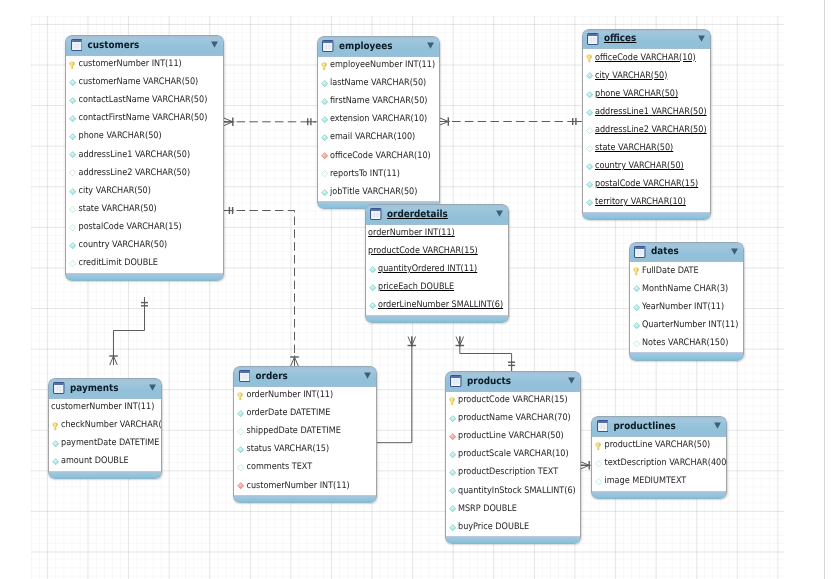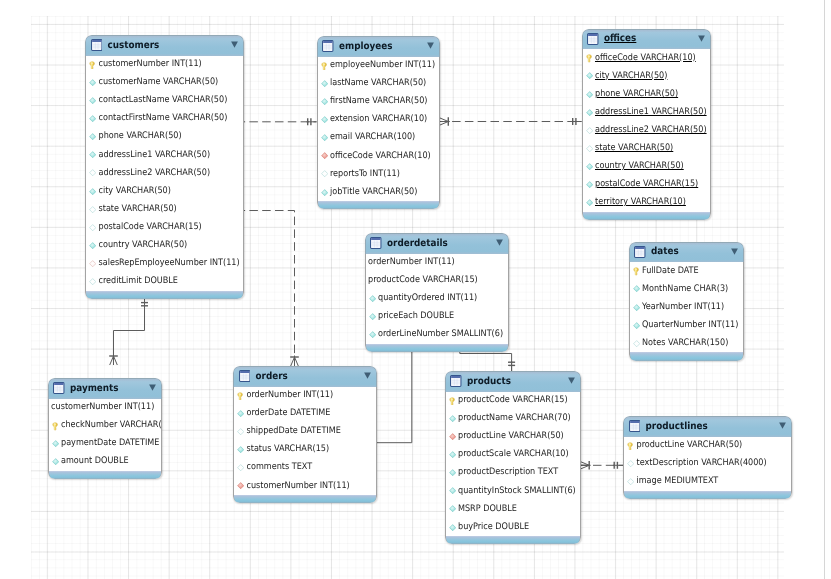--- a/index.html
+++ b/index.html
@@ -121,21 +121,21 @@
         <line x1="580.20" y1="465.30" x2="589.20" y2="465.30" stroke="#5c5c5c" stroke-width="1"></line>
         <line x1="580.20" y1="469.10" x2="589.20" y2="465.30" stroke="#5c5c5c" stroke-width="1"></line>
         <line x1="589.20" y1="469.60" x2="589.20" y2="461.00" stroke="#5c5c5c" stroke-width="1.4"></line>
         <line x1="580.20" y1="465.30" x2="590.70" y2="465.30" stroke="#5c5c5c" stroke-width="1"></line>
         <line x1="623.00" y1="465.30" x2="613.00" y2="465.30" stroke="#5c5c5c" stroke-width="1"></line>
         <line x1="617.40" y1="461.80" x2="617.40" y2="468.80" stroke="#5c5c5c" stroke-width="1.4"></line>
         <line x1="614.20" y1="461.80" x2="614.20" y2="468.80" stroke="#5c5c5c" stroke-width="1.4"></line>
       </g>
     </svg>
   <div id="tables">
-      <div class="tbl" style="left: 65px; top: 35px; width: 158.5px; margin-left: 20px;">
+      <div class="tbl" style="left: 65px; top: 35px; width: 158.5px;">
         <div class="tbl-inner">
           <div class="tbl-hdr">
             <span><svg class="icn" width="11.5" height="12" viewBox="0 0 23 24">
                 <rect x="1.1" y="1.1" width="20.8" height="21.8" rx="1.8" fill="#f5f7fd" stroke="#35558c" stroke-width="2.1"></rect>
                 <rect x="2.3" y="2.3" width="18.4" height="3.4" fill="#3a56a0"></rect>
                 <rect x="3.4" y="7.2" width="16.2" height="13.4" fill="#f2f5fc"></rect>
                 <g stroke="#ccd9ec" stroke-width="0.85">
                   <line x1="3.4" y1="11.6" x2="19.6" y2="11.6"></line>
                   <line x1="3.4" y1="16" x2="19.6" y2="16"></line>
                   <line x1="8.8" y1="7.2" x2="8.8" y2="20.6"></line>
@@ -275,32 +275,20 @@
               <span class="ico"><svg class="icn" width="7.4" height="7.4" viewBox="0 0 20 20">
                   <defs>
                     <radialGradient id="dg10" cx="0.42" cy="0.38" r="0.62">
                       <stop offset="0" stop-color="#dff8f6"></stop>
                       <stop offset="1" stop-color="#8bdcd8"></stop>
                     </radialGradient>
                   </defs>
                   <path d="M10 1.6 L18.4 10 L10 18.4 L1.6 10 Z" fill="url(#dg10)" stroke="#63c0bd" stroke-width="1.35" stroke-linejoin="round"></path>
                 </svg></span>
               <span class="fldname">country VARCHAR(50)</span>
-            </div>
-            <div class="fld">
-              <span class="ico"><svg class="icn" width="7.4" height="7.4" viewBox="0 0 20 20">
-                  <defs>
-                    <radialGradient id="dg11" cx="0.42" cy="0.38" r="0.62">
-                      <stop offset="0" stop-color="#ffffff"></stop>
-                      <stop offset="1" stop-color="#fdf3f2"></stop>
-                    </radialGradient>
-                  </defs>
-                  <path d="M10 1.6 L18.4 10 L10 18.4 L1.6 10 Z" fill="url(#dg11)" stroke="#d9a8a2" stroke-width="1.35" stroke-linejoin="round"></path>
-                </svg></span>
-              <span class="fldname">salesRepEmployeeNumber INT(11)</span>
             </div>
             <div class="fld">
               <span class="ico"><svg class="icn" width="7.4" height="7.4" viewBox="0 0 20 20">
                   <defs>
                     <radialGradient id="dg12" cx="0.42" cy="0.38" r="0.62">
                       <stop offset="0" stop-color="#ffffff"></stop>
                       <stop offset="1" stop-color="#fbfefe"></stop>
                     </radialGradient>
                   </defs>
                   <path d="M10 1.6 L18.4 10 L10 18.4 L1.6 10 Z" fill="url(#dg12)" stroke="#9ccfcd" stroke-width="1.35" stroke-linejoin="round"></path>
@@ -562,21 +550,21 @@
                     </radialGradient>
                   </defs>
                   <path d="M10 1.6 L18.4 10 L10 18.4 L1.6 10 Z" fill="url(#dg27)" stroke="#63c0bd" stroke-width="1.35" stroke-linejoin="round"></path>
                 </svg></span>
               <span class="fldname">territory VARCHAR(10)</span>
             </div>
           </div>
           <div class="tbl-foot"></div>
         </div>
       </div>
-      <div class="tbl" style="left: 364.5px; top: 233px; width: 144.5px;">
+      <div class="tbl" style="left: 364.5px; top: 204px; width: 144.5px; text-decoration: underline;">
         <div class="tbl-inner">
           <div class="tbl-hdr">
             <span><svg class="icn" width="11.5" height="12" viewBox="0 0 23 24">
                 <rect x="1.1" y="1.1" width="20.8" height="21.8" rx="1.8" fill="#f5f7fd" stroke="#35558c" stroke-width="2.1"></rect>
                 <rect x="2.3" y="2.3" width="18.4" height="3.4" fill="#3a56a0"></rect>
                 <rect x="3.4" y="7.2" width="16.2" height="13.4" fill="#f2f5fc"></rect>
                 <g stroke="#ccd9ec" stroke-width="0.85">
                   <line x1="3.4" y1="11.6" x2="19.6" y2="11.6"></line>
                   <line x1="3.4" y1="16" x2="19.6" y2="16"></line>
                   <line x1="8.8" y1="7.2" x2="8.8" y2="20.6"></line>
@@ -1003,21 +991,21 @@
                     </radialGradient>
                   </defs>
                   <path d="M10 1.6 L18.4 10 L10 18.4 L1.6 10 Z" fill="url(#dg52)" stroke="#63c0bd" stroke-width="1.35" stroke-linejoin="round"></path>
                 </svg></span>
               <span class="fldname">buyPrice DOUBLE</span>
             </div>
           </div>
           <div class="tbl-foot"></div>
         </div>
       </div>
-      <div class="tbl" style="left: 623px; top: 416px; width: 169px;">
+      <div class="tbl" style="left: 591px; top: 416px; width: 136px;">
         <div class="tbl-inner">
           <div class="tbl-hdr">
             <span><svg class="icn" width="11.5" height="12" viewBox="0 0 23 24">
                 <rect x="1.1" y="1.1" width="20.8" height="21.8" rx="1.8" fill="#f5f7fd" stroke="#35558c" stroke-width="2.1"></rect>
                 <rect x="2.3" y="2.3" width="18.4" height="3.4" fill="#3a56a0"></rect>
                 <rect x="3.4" y="7.2" width="16.2" height="13.4" fill="#f2f5fc"></rect>
                 <g stroke="#ccd9ec" stroke-width="0.85">
                   <line x1="3.4" y1="11.6" x2="19.6" y2="11.6"></line>
                   <line x1="3.4" y1="16" x2="19.6" y2="16"></line>
                   <line x1="8.8" y1="7.2" x2="8.8" y2="20.6"></line>

